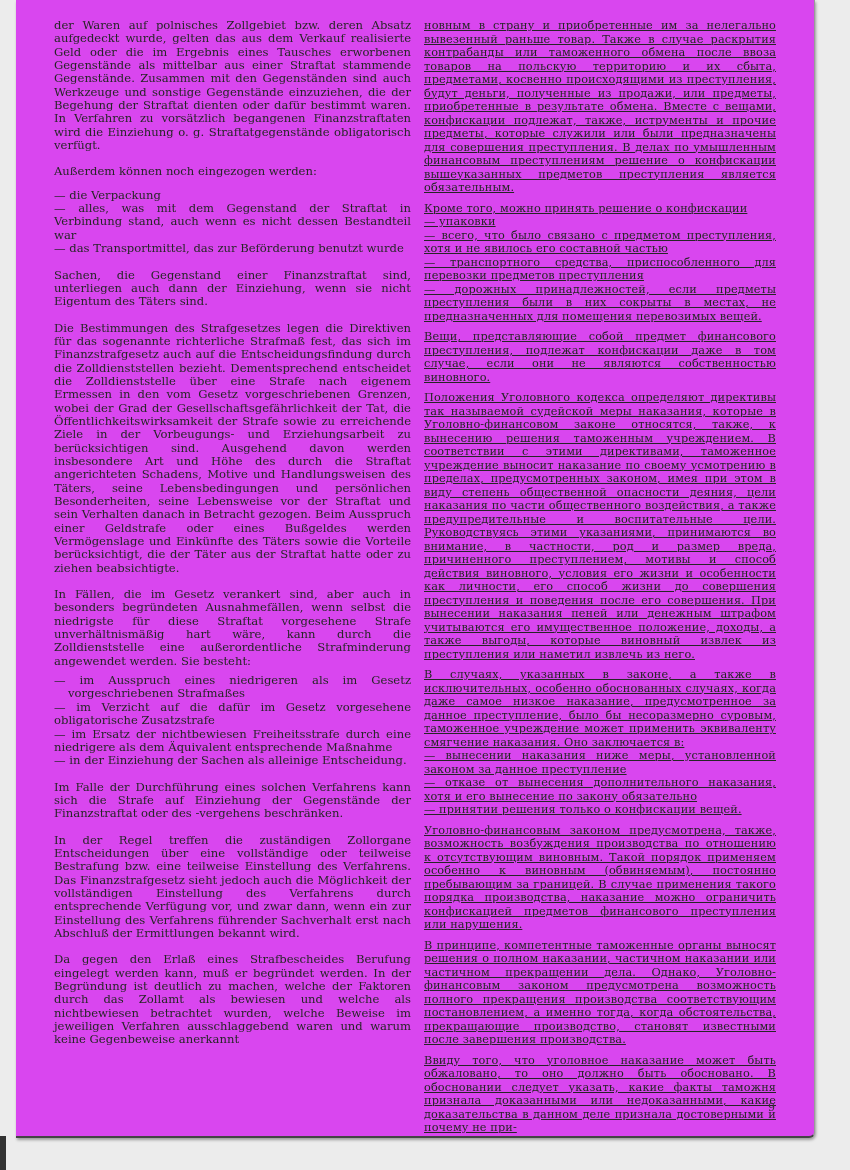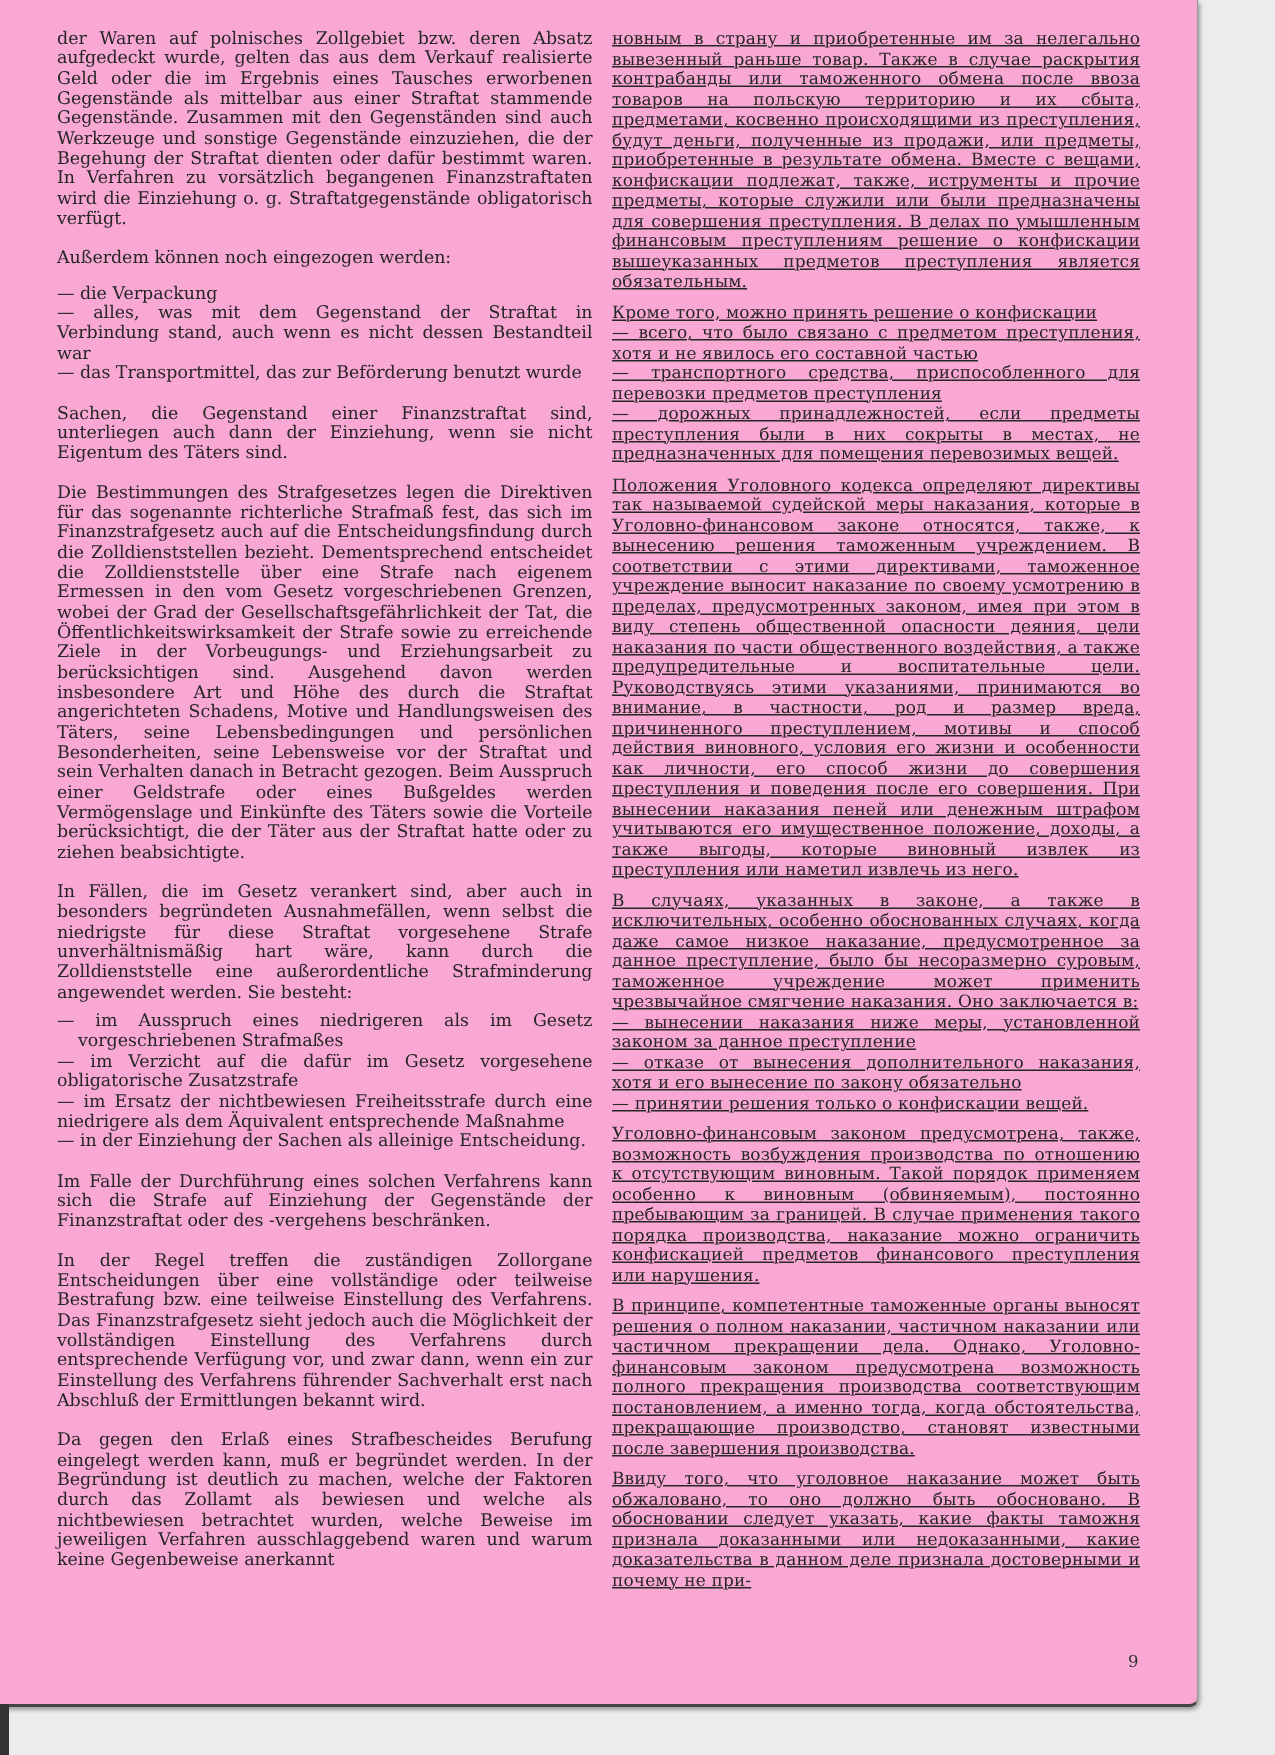--- a/index.html
+++ b/index.html
@@ -3,23 +3,23 @@
 <meta charset="utf-8">
 <style>
   html, body { margin: 0; padding: 0; }
   body {
     width: 850px; height: 1170px;
     background: #ececec;
     position: relative; overflow: hidden;
     font-family: "DejaVu Serif", "Liberation Serif", serif;
   }
   .page {
-    position: absolute; left: 0; top: 0;
+    position: absolute; left: 16px; top: 0;
     width: 798px; height: 1136px;
-    background: #f9a8d4;
+    background: #d946ef;
     border-right: 1px solid #9a9a9a;
     border-bottom: 2px solid #444;
     box-shadow: 1px 2px 3px rgba(0,0,0,0.35);
     border-bottom-right-radius: 6px;
   }
   .spine {
     position: absolute; left: 0; top: 1136px; width: 6px; height: 34px;
     background: #333;
   }
   .col {
@@ -67,27 +67,29 @@
     </div>
     <p>Im Falle der Durchführung eines solchen Verfahrens kann sich die Strafe auf Einziehung der Gegenstände der Finanzstraftat oder des -vergehens beschränken.</p>
     <p>In der Regel treffen die zuständigen Zollorgane Entscheidungen über eine vollständige oder teilweise Bestrafung bzw. eine teilweise Einstellung des Verfahrens. Das Finanzstrafgesetz sieht jedoch auch die Möglichkeit der vollständigen Einstellung des Verfahrens durch entsprechende Verfügung vor, und zwar dann, wenn ein zur Einstellung des Verfahrens führender Sachverhalt erst nach Abschluß der Ermittlungen bekannt wird.</p>
     <p>Da gegen den Erlaß eines Strafbescheides Berufung eingelegt werden kann, muß er begründet werden. In der Begründung ist deutlich zu machen, welche der Faktoren durch das Zollamt als bewiesen und welche als nichtbewiesen betrachtet wurden, welche Beweise im jeweiligen Verfahren ausschlaggebend waren und warum keine Gegenbeweise anerkannt</p>
   </div>
 
   <div class="col col-right" lang="ru">
     <p>новным в страну и приобретенные им за нелегально вывезенный раньше товар. Также в случае раскрытия контрабанды или таможенного обмена после ввоза товаров на польскую территорию и их сбыта, предметами, косвенно происходящими из преступления, будут деньги, полученные из продажи, или предметы, приобретенные в результате обмена. Вместе с вещами, конфискации подлежат, также, иструменты и прочие предметы, которые служили или были предназначены для совершения преступления. В делах по умышленным финансовым преступлениям решение о конфискации вышеуказанных предметов преступления является обязательным.</p>
     <div class="list">
       <p class="li">Кроме того, можно принять решение о конфискации</p>
+      <p class="li">— упаковки</p>
       <p class="li">— всего, что было связано с предметом преступления, хотя и не явилось его составной частью</p>
       <p class="li">— транспортного средства, приспособленного для перевозки предметов преступления</p>
       <p class="li">— дорожных принадлежностей, если предметы преступления были в них сокрыты в местах, не предназначенных для помещения перевозимых вещей.</p>
     </div>
+    <p>Вещи, представляющие собой предмет финансового преступления, подлежат конфискации даже в том случае, если они не являются собственностью виновного.</p>
     <p>Положения Уголовного кодекса определяют директивы так называемой судейской меры наказания, которые в Уголовно-финансовом законе относятся, также, к вынесению решения таможенным учреждением. В соответствии с этими директивами, таможенное учреждение выносит наказание по своему усмотрению в пределах, предусмотренных законом, имея при этом в виду степень общественной опасности деяния, цели наказания по части общественного воздействия, а также предупредительные и воспитательные цели. Руководствуясь этими указаниями, принимаются во внимание, в частности, род и размер вреда, причиненного преступлением, мотивы и способ действия виновного, условия его жизни и особенности как личности, его способ жизни до совершения преступления и поведения после его совершения. При вынесении наказания пеней или денежным штрафом учитываются его имущественное положение, доходы, а также выгоды, которые виновный извлек из преступления или наметил извлечь из него.</p>
     <div class="list">
-      <p class="li">В случаях, указанных в законе, а также в исключительных, особенно обоснованных случаях, когда даже самое низкое наказание, предусмотренное за данное преступление, было бы несоразмерно суровым, таможенное учреждение может применить чрезвычайное смягчение наказания. Оно заключается в:</p>
+      <p class="li">В случаях, указанных в законе, а также в исключительных, особенно обоснованных случаях, когда даже самое низкое наказание, предусмотренное за данное преступление, было бы несоразмерно суровым, таможенное учреждение может применить эквиваленту смягчение наказания. Оно заключается в:</p>
       <p class="li">— вынесении наказания ниже меры, установленной законом за данное преступление</p>
       <p class="li">— отказе от вынесения дополнительного наказания, хотя и его вынесение по закону обязательно</p>
       <p class="li">— принятии решения только о конфискации вещей.</p>
     </div>
     <p>Уголовно-финансовым законом предусмотрена, также, возможность возбуждения производства по отношению к отсутствующим виновным. Такой порядок применяем особенно к виновным (обвиняемым), постоянно пребывающим за границей. В случае применения такого порядка производства, наказание можно ограничить конфискацией предметов финансового преступления или нарушения.</p>
     <p>В принципе, компетентные таможенные органы выносят решения о полном наказании, частичном наказании или частичном прекращении дела. Однако, Уголовно-финансовым законом предусмотрена возможность полного прекращения производства соответствующим постановлением, а именно тогда, когда обстоятельства, прекращающие производство, становят известными после завершения производства.</p>
     <p>Ввиду того, что уголовное наказание может быть обжаловано, то оно должно быть обосновано. В обосновании следует указать, какие факты таможня признала доказанными или недоказанными, какие доказательства в данном деле признала достоверными и почему не при-</p>
   </div>
 
   <div class="page-number">9</div>

